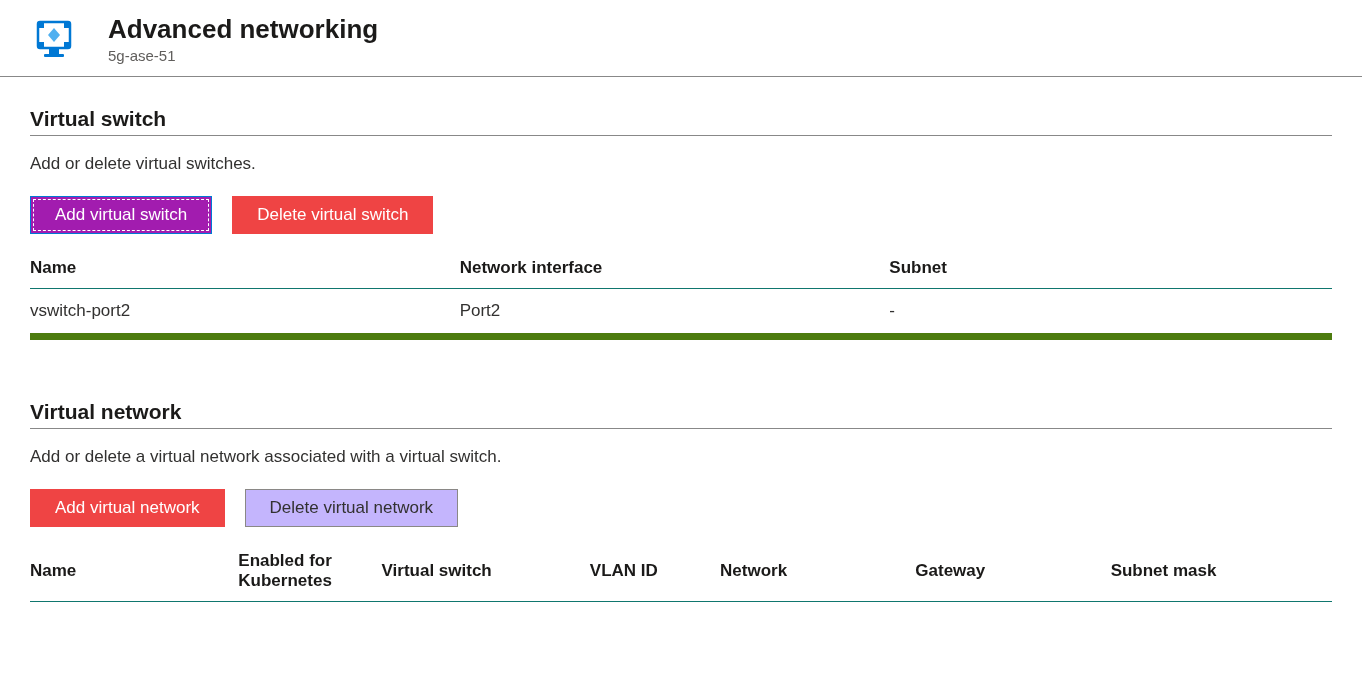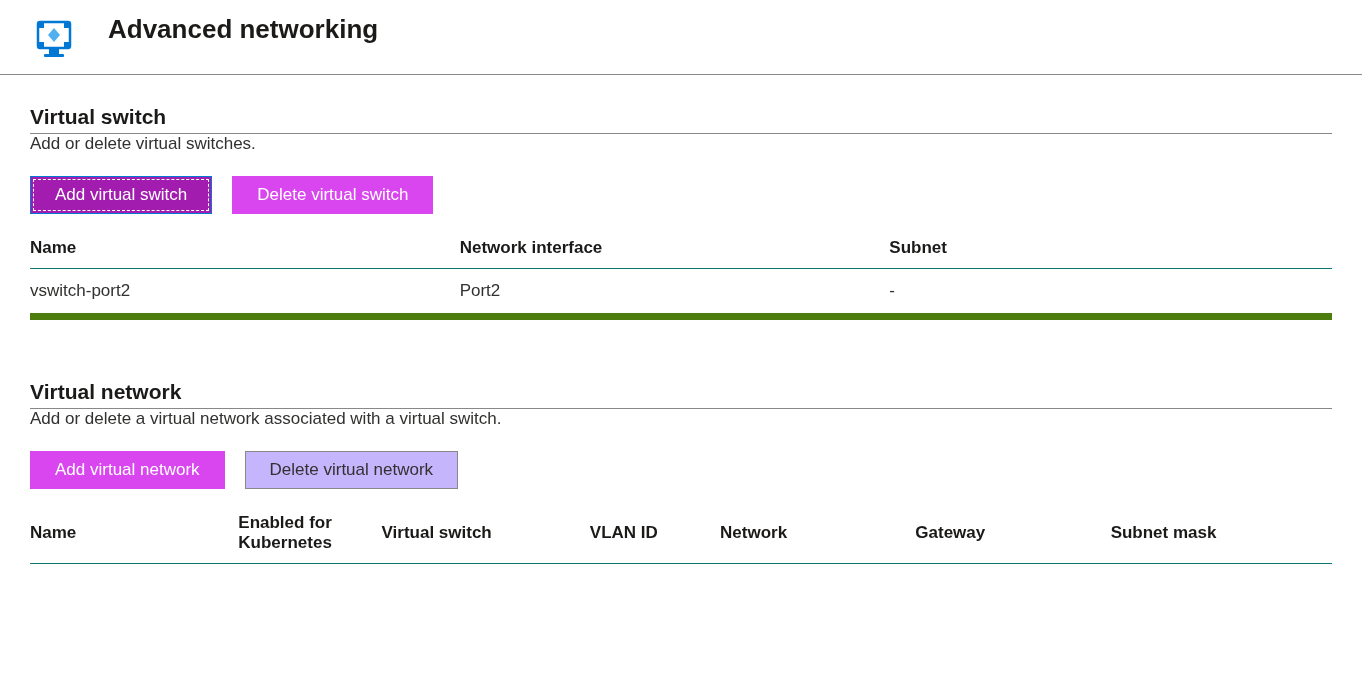--- a/index.html
+++ b/index.html
@@ -54,34 +54,35 @@
     .section-title {
       font-size: 21px;
       font-weight: 600;
       color: #1b1a19;
       padding-bottom: 4px;
       border-bottom: 1px solid #888;
     }
     .section-description {
       font-size: 17px;
       color: #323130;
+      margin-top: 18px;
     }
     .button-row {
       display: flex;
       gap: 20px;
       margin-top: 22px;
     }
     .btn {
       padding: 8px 24px;
       font-size: 17px;
       font-family: inherit;
       border: 1px solid transparent;
       cursor: pointer;
       color: #ffffff;
-      background: #d946ef;
+      background: #ef4444;
     }
     .btn-primary-focused {
       background: #a21caf;
       outline: 1px dashed #ffffff;
       outline-offset: -4px;
       border: 1px solid #0078d4;
     }
     .btn-disabled {
       background: #c4b5fd;
       color: #323130;
@@ -129,20 +130,21 @@
       <path d="M32 6 L38 6 L38 12 L32 12 Z" fill="#0078d4"></path>
       <path d="M6 26 L12 26 L12 32 L6 32 Z" fill="#0078d4"></path>
       <path d="M32 26 L38 26 L38 32 L32 32 Z" fill="#0078d4"></path>
       <path d="M22 12 L28 19 L22 26 L16 19 Z" fill="#50b0f0"></path>
       <rect x="17" y="32" width="10" height="6" fill="#0078d4"></rect>
       <rect x="12" y="38" width="20" height="3" rx="1" fill="#0078d4"></rect>
     </svg>
   </div>
   <div class="header-text">
     <div class="page-title">Advanced networking</div>
+    <div class="page-subtitle">5g-ase-51</div>
   </div>
 </div>
 
 <div class="content">
 
   <div class="section">
     <div class="section-title">Virtual switch</div>
     <div class="section-description">Add or delete virtual switches.</div>
     <div class="button-row">
       <button class="btn btn-primary-focused">Add virtual switch</button>

